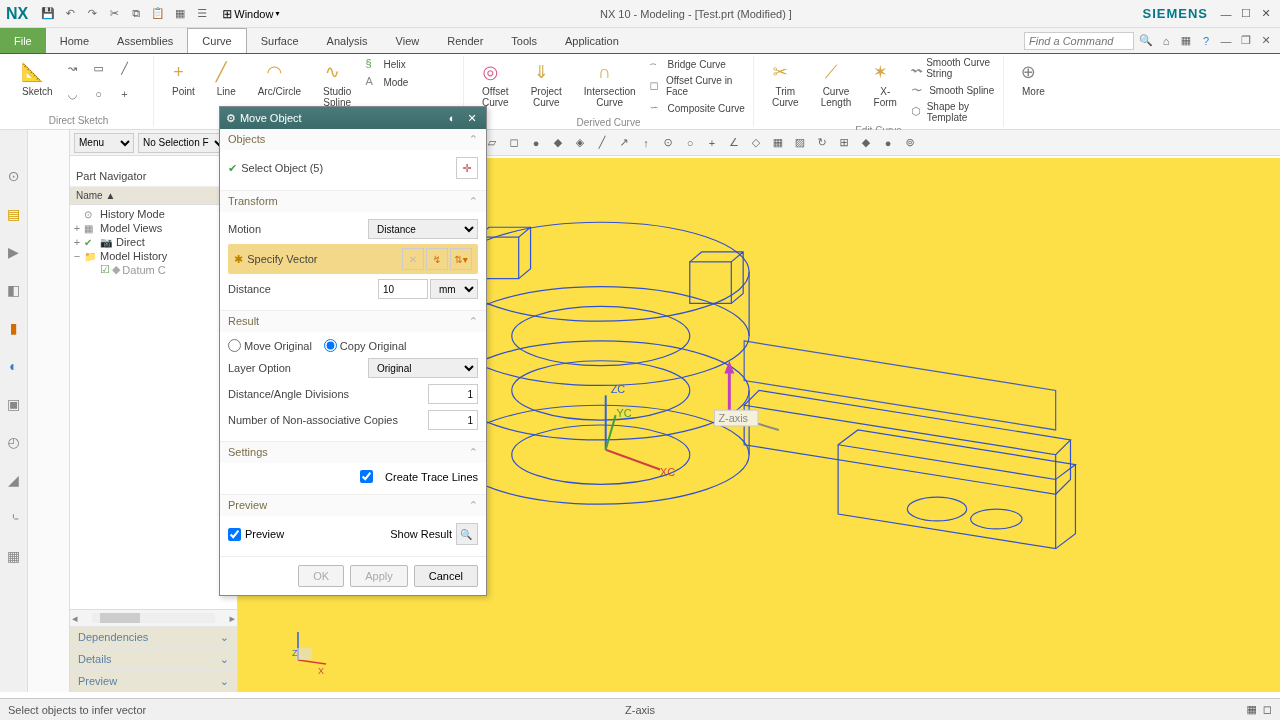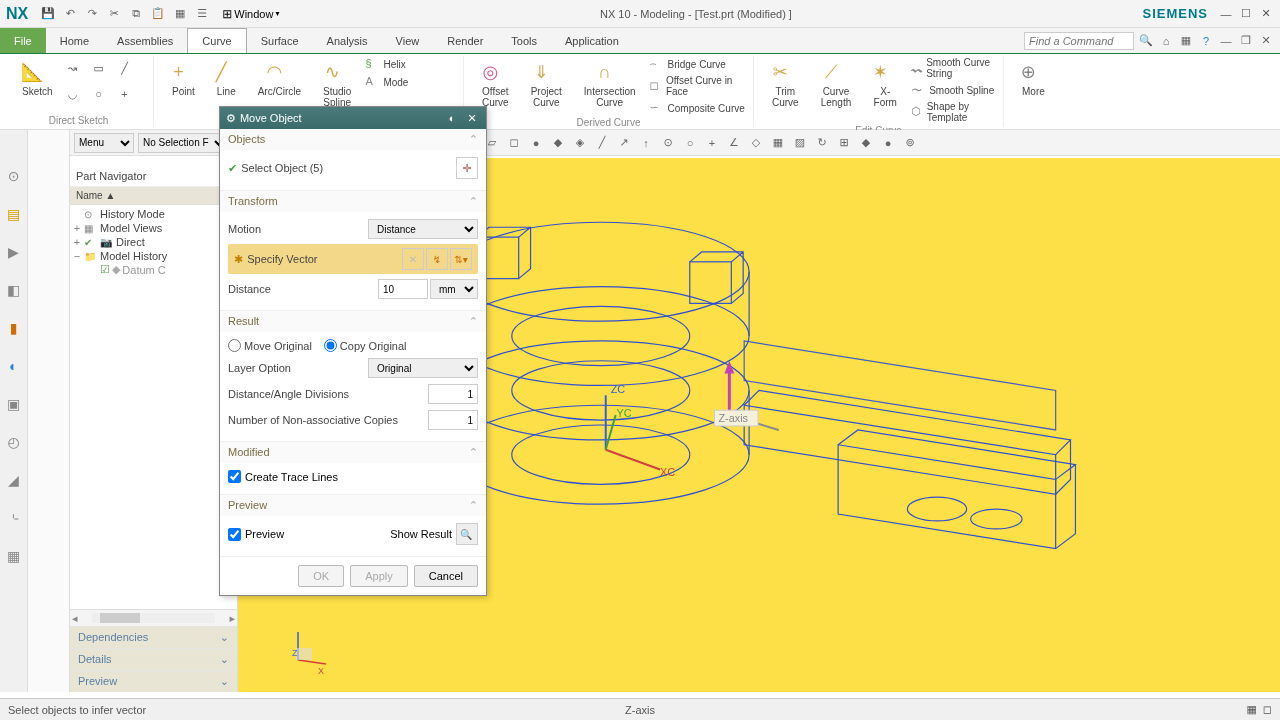--- a/index.html
+++ b/index.html
@@ -524,25 +524,25 @@
         </div>
         <div class="dlg-row">
           <span class="label">Number of Non-associative Copies</span>
           <input type="text" style="width: 50px; text-align: right;" value="1">
         </div>
       </div>
     </div>
 
     <div class="dlg-section">
       <div class="dlg-section-hd">
-          <span>Modified</span>
+          <span>Settings</span>
           <span class="ch">⌃</span>
         </div>
       <div class="dlg-content">
-        <label class="dlg-row" style="justify-content:flex-start;gap:4px">
+        <label class="dlg-row" style="justify-content:flex-end;gap:12px">
           <input type="checkbox" checked="" style="">
             <span>Create Trace Lines</span>
         </label>
       </div>
     </div>
 
     <div class="dlg-section">
       <div class="dlg-section-hd">
           <span>Preview</span>
           <span class="ch">⌃</span>

